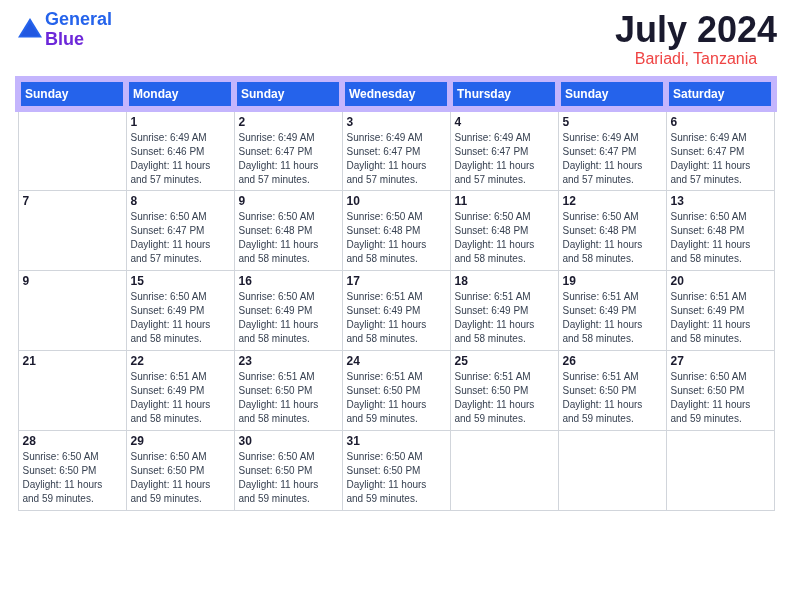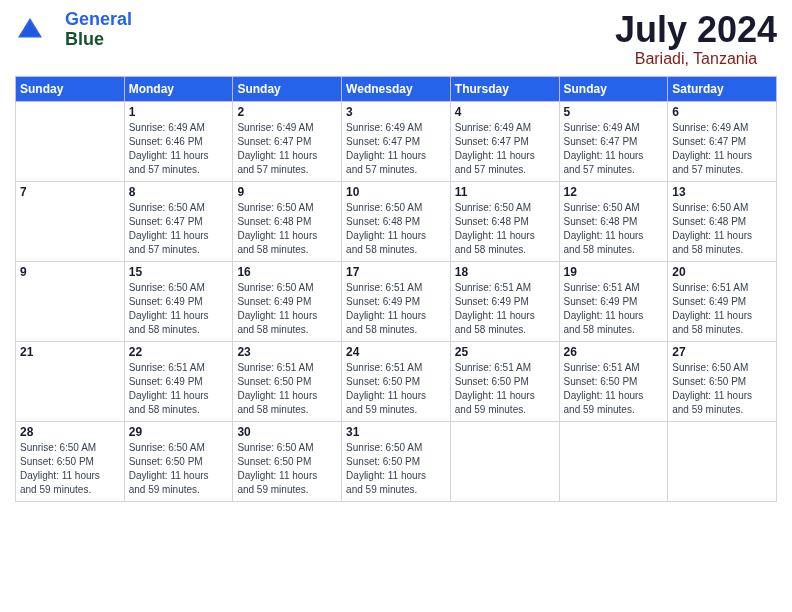--- a/index.html
+++ b/index.html
@@ -17,21 +17,21 @@
     }
     .header {
       display: flex;
       justify-content: space-between;
       align-items: flex-start;
       margin-bottom: 8px;
     }
     .logo {
       display: flex;
       align-items: center;
-      gap: 20px;
+      gap: 0;
       justify-content: flex-end;
     }
     .logo-text {
       font-size: 18px;
       font-weight: bold;
       color: #1a1a2e;
       line-height: 1.1;
     }
     .logo-text span {
       color: #2563eb;
@@ -44,35 +44,35 @@
       text-align: center;
     }
     .month-year {
       font-size: 36px;
       font-weight: bold;
       color: #1a1a2e;
       line-height: 1.1;
     }
     .location {
       font-size: 16px;
-      color: #7f1d1d;
+      color: #ef4444;
     }
     .calendar {
       width: 100%;
       border-collapse: collapse;
       font-size: 10px;
     }
     .calendar th {
       background: #2563eb;
       color: #fff;
       padding: 5px 4px;
       text-align: left;
       font-size: 12px;
       font-weight: bold;
-      border: 1px solid #c4b5fd;
+      border: 6px solid #c4b5fd;
     }
     .calendar td {
       border: 1px solid #d1d5db;
       vertical-align: top;
       padding: 3px 4px;
       width: calc(100% / 7);
       height: 80px;
     }
     .day-num {
       font-size: 12px;
@@ -94,21 +94,21 @@
 
 <div class="page">
   <div class="header">
     <div class="logo">
       <svg class="logo-icon" viewBox="0 0 40 40">
         <polygon points="20,4 36,30 4,30" fill="#2563eb"></polygon>
         <polygon points="20,10 32,28 8,28" fill="#1d4ed8" opacity="0.5"></polygon>
       </svg>
       <div class="logo-text">
         <div><span>General</span></div>
-        <div><span style="color:#14532d">Blue</span></div>
+        <div><span style="color:#6d28d9">Blue</span></div>
       </div>
     </div>
     <div class="title-block">
       <div class="month-year">July 2024</div>
       <div class="location">Bariadi, Tanzania</div>
     </div>
   </div>
 
   <table class="calendar">
     <thead>

